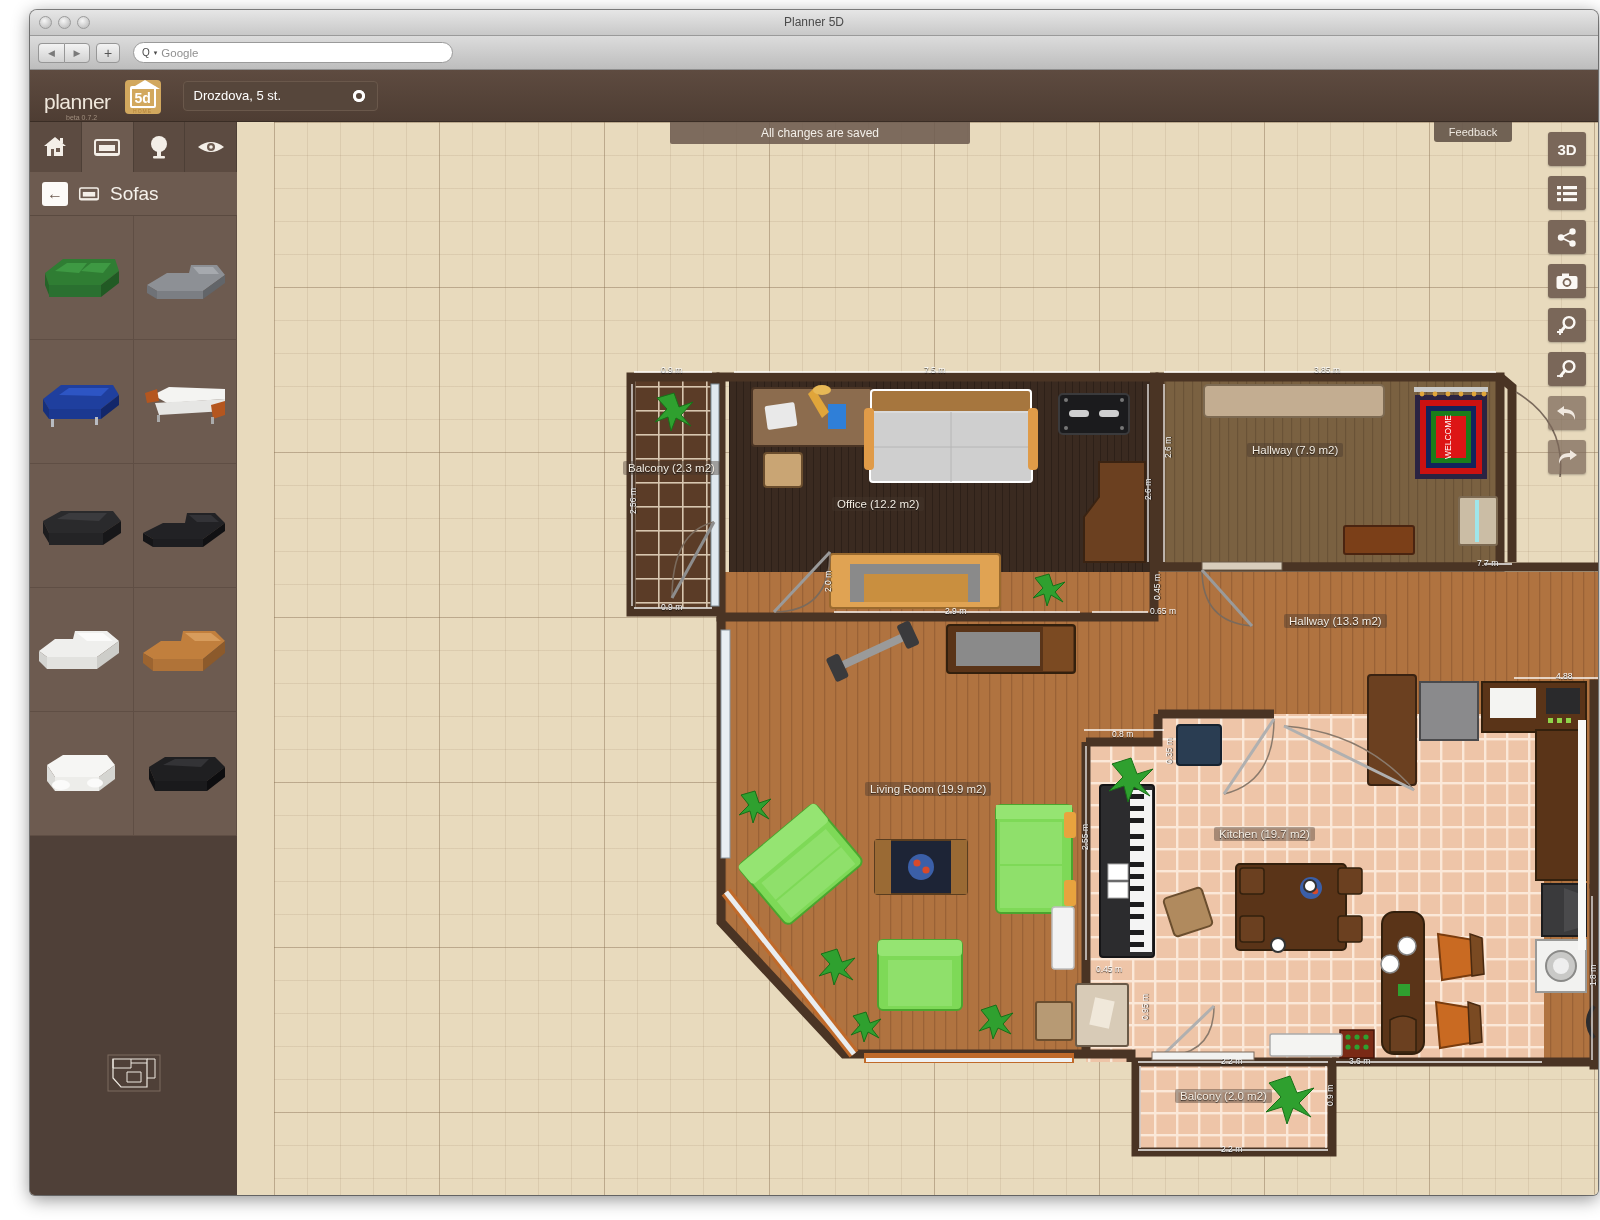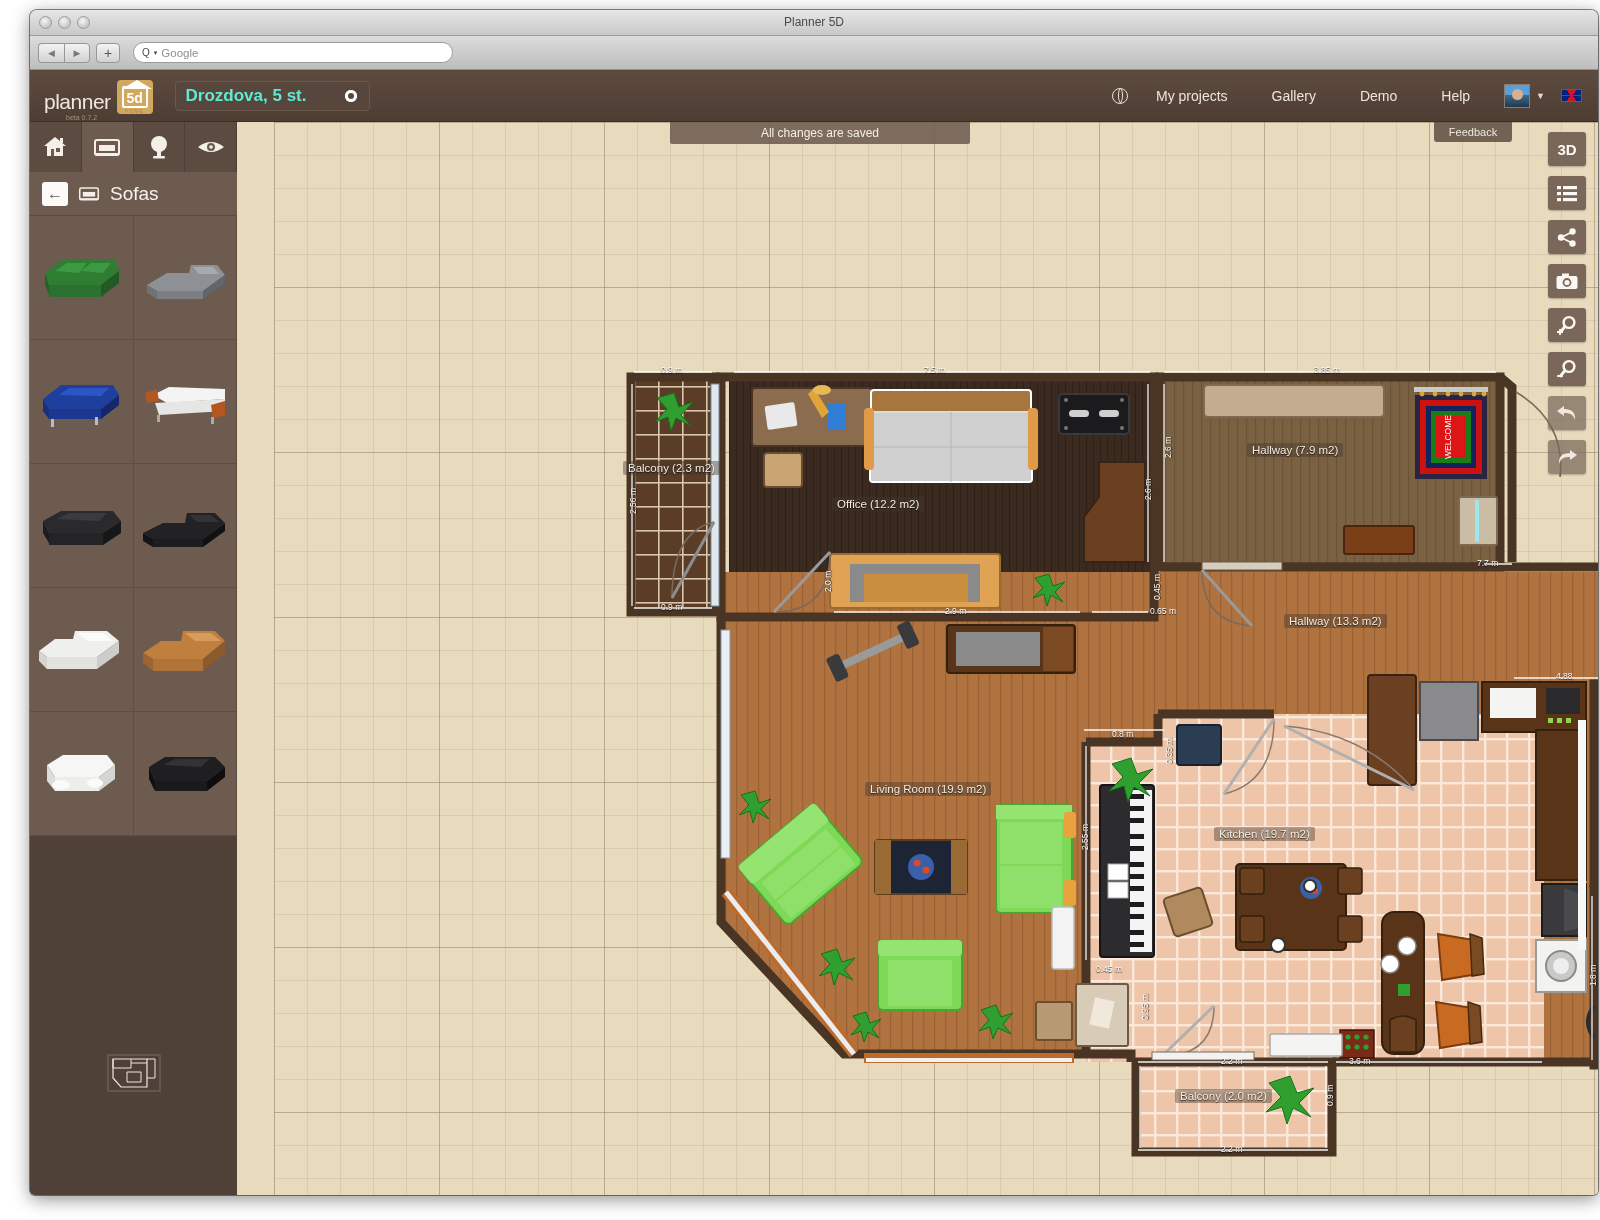--- a/index.html
+++ b/index.html
@@ -98,21 +98,21 @@
   }
 
   
   #app-header {
     position: absolute; left: 0; top: 0; right: 0; height: 52px;
     background: linear-gradient(#5e4b40, #4e3d33);
     border-bottom: 1px solid #3a2d25;
     display: flex; align-items: center;
     z-index: 40;
   }
-  #logo { display: flex; align-items: flex-end; margin-left: 14px; gap: 6px; }
+  #logo { display: flex; align-items: flex-end; margin-left: 14px; gap: 14px; }
   #logo-word {
     font-size: 21px; color: #efe7dc; letter-spacing: -0.5px;
     position: relative; line-height: 1;
   }
   #logo-beta {
     position: absolute; left: 22px; bottom: -9px;
     font-size: 7px; color: #a08e7e; letter-spacing: 0;
   }
   #logo-badge {
     width: 36px; height: 34px; margin-bottom: -2px;
@@ -139,21 +139,21 @@
     position: absolute; bottom: 0px; font-size: 5px; color: #b2833a; letter-spacing: 1px;
   }
 
   #project-box {
     margin-left: 22px;
     width: 195px; height: 30px;
     background: #56463b; border: 1px solid #6a584b; border-radius: 4px;
     display: flex; align-items: center; justify-content: space-between;
     padding: 0 10px;
   }
-  #project-name { font-size: 17px; color: #5eead4; font-weight: bold; }
+  #project-name { font-size: 13px; color: #ffffff; font-weight: normal; }
   .gear-icon { width: 16px; height: 16px; position: relative; }
   .gear-icon::before {
     content: ''; position: absolute; left: 2px; top: 2px;
     width: 12px; height: 12px; border-radius: 50%;
     background: #fff;
     box-shadow: 0 0 0 2px #fff inset;
   }
   .gear-icon::after {
     content: ''; position: absolute; left: 5px; top: 5px;
     width: 6px; height: 6px; border-radius: 50%; background: #56463b;
@@ -354,30 +354,20 @@
           <span class="badge-txt">5d</span>
           <span class="badge-sub">HOME</span>
         </div>
       </div>
 
       <div id="project-box">
         <span id="project-name">Drozdova, 5 st.</span>
         <span class="gear-icon"></span>
       </div>
 
-      <div id="nav-right">
-        <span class="globe-nav-icon"></span>
-        <span class="navitem">My projects</span>
-        <span class="navitem">Gallery</span>
-        <span class="navitem">Demo</span>
-        <span class="navitem">Help</span>
-        <span id="avatar"></span>
-        <span id="avatar-caret">▼</span>
-        <span id="flag"></span>
-      </div>
     </div>
 
     <div id="sidebar">
 
       <div id="tool-tabs">
         <div class="tool-tab">
           <svg width="26" height="24" viewBox="0 0 26 24">
             <path d="M13 2 L24 11 L21 11 L21 21 L5 21 L5 11 L2 11 Z" fill="#f4efe8"></path>
             <rect x="9" y="14" width="3" height="7" fill="#6d5b50"></rect>
             <rect x="14" y="13" width="4" height="4" fill="#6d5b50"></rect>

